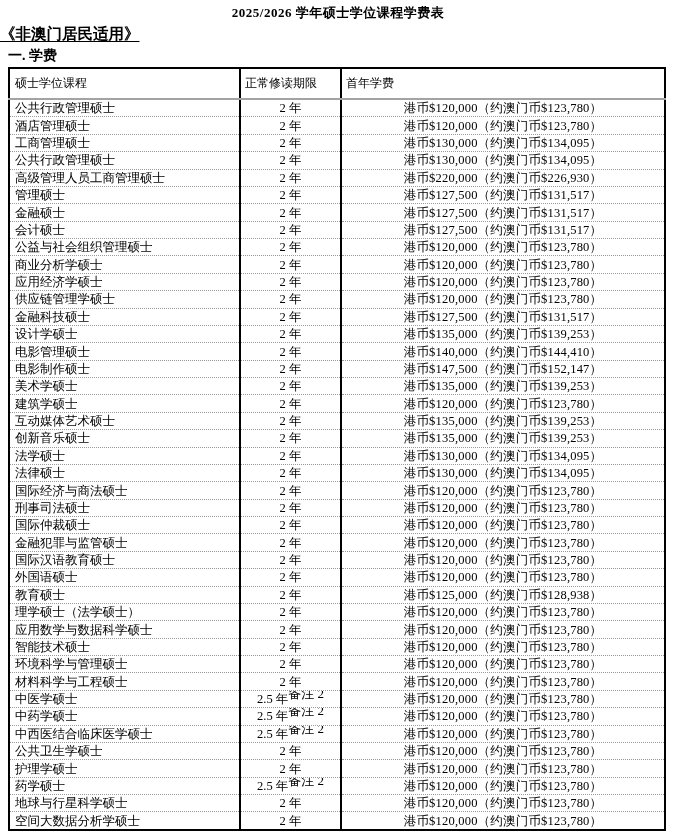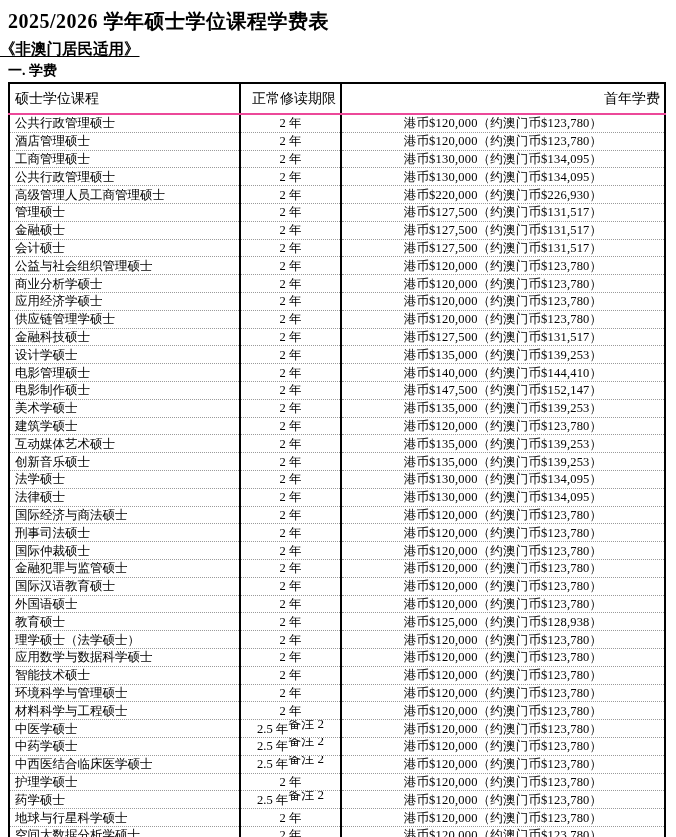--- a/index.html
+++ b/index.html
@@ -13,22 +13,23 @@
     color: #000;
     -webkit-font-smoothing: none;
   }
   .page {
     width: 676px;
     height: 837px;
     box-sizing: border-box;
     padding-top: 3px;
   }
   .doc-title {
-    margin: 8px;
-    font-size: 20px;
+    margin: 0;
+    text-align: center;
+    font-size: 13px;
     font-weight: bold;
     line-height: 20px;
     letter-spacing: 0.5px;
   }
   .doc-subtitle {
     margin: 1px 0 3px 0;
     text-align: left;
     font-size: 15.5px;
     font-weight: bold;
     line-height: 20px;
@@ -47,28 +48,28 @@
     margin-left: 8px;
     width: 656px;
     height: 764px;
     border: 2px solid #000;
   }
   .fee-table col.c-program  { width: 231px; }
   .fee-table col.c-duration { width: 101px; }
   .fee-table col.c-fee      { width: 324px; }
   .fee-table th {
     font-weight: normal;
-    font-size: 14px;
+    font-size: 12px;
     height: 25px;
-    border-bottom: 2px solid #ec4899;
+    border-bottom: 2px solid #a3a3a3;
     padding: 2px 4px;
     vertical-align: middle;
   }
   .fee-table th.h-program { text-align: left; padding-left: 5px; }
-  .fee-table th.h-duration, .fee-table th.h-fee { text-align: right; border-radius: 8px; }
+  .fee-table th.h-duration, .fee-table th.h-fee { text-align: left; border-radius: 8px; }
   .fee-table th + th, .fee-table td + td { border-left: 2px solid #000; }
   .fee-table td {
     font-size: 12.5px;
     line-height: 14px;
     padding: 0 4px;
     vertical-align: middle;
     white-space: nowrap;
     overflow: hidden;
   }
   .fee-table tbody tr + tr td { border-top: 1px dotted #9a9a9a; }
@@ -283,20 +284,25 @@
           <td class="col-program">中药学硕士</td>
           <td class="col-duration"><span>2.5 年</span><sup class="note">备注 2</sup></td>
           <td class="col-fee">港币$120,000（约澳门币$123,780）</td>
         </tr>
         <tr>
           <td class="col-program">中西医结合临床医学硕士</td>
           <td class="col-duration"><span>2.5 年</span><sup class="note">备注 2</sup></td>
           <td class="col-fee">港币$120,000（约澳门币$123,780）</td>
         </tr>
         <tr>
+          <td class="col-program">公共卫生学硕士</td>
+          <td class="col-duration"><span>2 年</span></td>
+          <td class="col-fee">港币$120,000（约澳门币$123,780）</td>
+        </tr>
+        <tr>
           <td class="col-program">护理学硕士</td>
           <td class="col-duration"><span>2 年</span></td>
           <td class="col-fee">港币$120,000（约澳门币$123,780）</td>
         </tr>
         <tr>
           <td class="col-program">药学硕士</td>
           <td class="col-duration"><span>2.5 年</span><sup class="note">备注 2</sup></td>
           <td class="col-fee">港币$120,000（约澳门币$123,780）</td>
         </tr>
         <tr>

